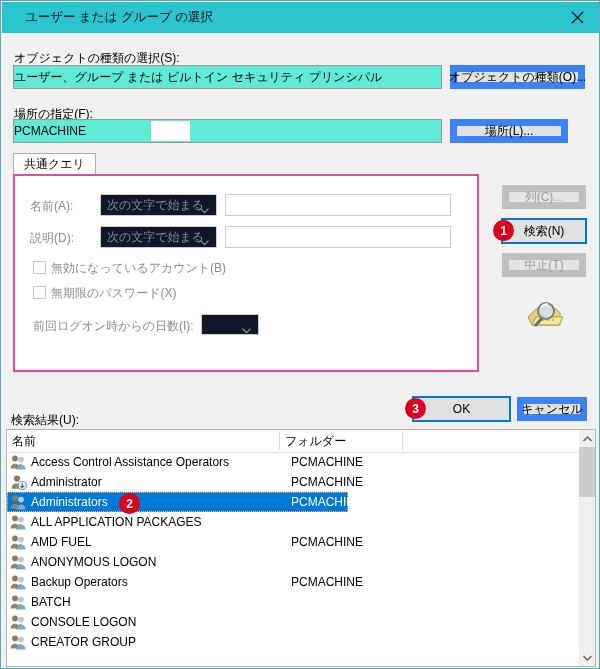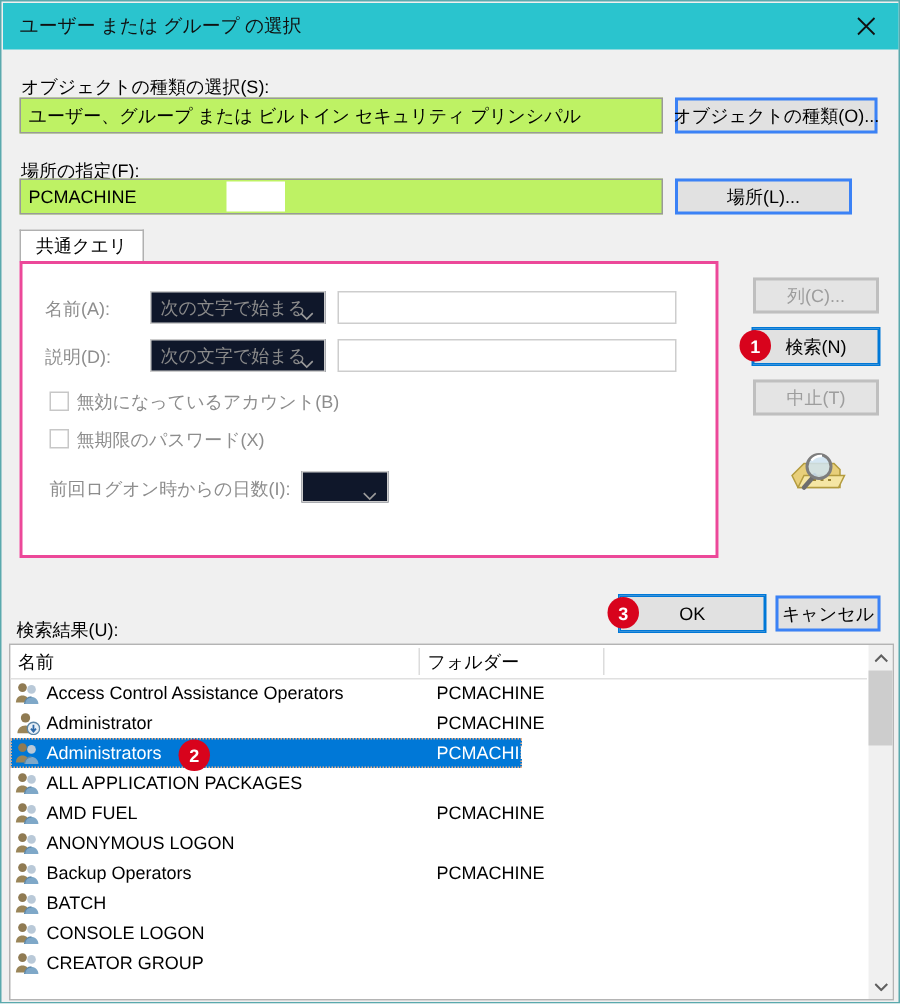--- a/index.html
+++ b/index.html
@@ -27,21 +27,21 @@
   
   .titlebar {
     position: absolute;
     left: 1px; top: 1px;
     width: 598px; height: 31px;
     background: #2ac4ce;
     display: flex;
     align-items: center;
   }
   .title-text {
-    margin-left: 11px;
+    margin-left: 23px;
     font-size: 12.5px;
     color: #101010;
     letter-spacing: 0px;
     white-space: nowrap;
   }
   .close-btn {
     position: absolute;
     right: 0; top: 0;
     width: 46px; height: 31px;
     display: flex; align-items: center; justify-content: center;
@@ -55,41 +55,40 @@
     font-size: 12px;
     color: #000;
     white-space: nowrap;
   }
   .lbl.dis { color: #8d8d8d; }
 
   
   .rofield {
     position: absolute;
     box-sizing: border-box;
-    background: #bef264;
+    background: #5eead4;
     border: 1px solid #999999;
     display: flex;
     align-items: center;
-    padding-left: 5px;
     font-size: 12px;
     color: #000;
     white-space: nowrap;
     overflow: hidden;
   }
   .redact {
     position: absolute;
     background: #ffffff;
   }
 
   
   .btn {
     position: absolute;
     box-sizing: border-box;
     background: #e1e1e1;
-    border: 2px solid #3b82f6;
+    border: 7px solid #3b82f6;
     font-size: 12px;
     color: #000;
     display: flex;
     align-items: center;
     justify-content: center;
     white-space: nowrap;
     cursor: default;
     font-family: inherit;
     padding: 0;
   }

